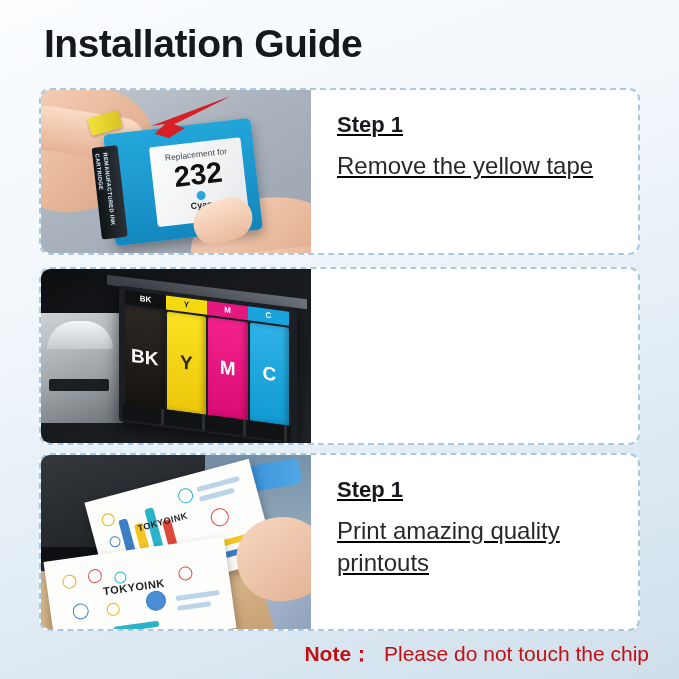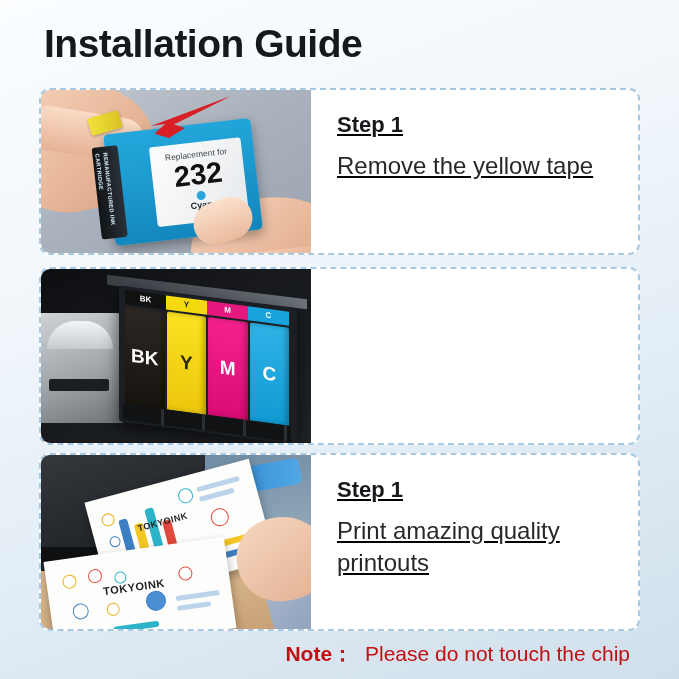--- a/index.html
+++ b/index.html
@@ -33,21 +33,21 @@
 
   .card-photo { width:270px; height:100%; position:relative; overflow:hidden; }
   .card-text  { flex:1; padding:22px 0 0 26px;text-decoration:underline; }
 
   .step-heading { font-size:22px; font-weight:bold; color:#17181c; margin-bottom:12px; }
   .step-desc    { font-size:24px; color:#26282c; line-height:1.33; }
 
   
   #note-bar {
     position:absolute; left:0; right:0; top:640px;
-    text-align:right; padding-right:49px;
+    text-align:right; padding-right:30px;
     font-size:21px; color:#c20f12;
   }
   #note-label { font-weight:bold; }
   #note-text  { margin-left:6px; }
 
   
   #photo-1 { background:linear-gradient(150deg,#c3c9d1 0%,#aab2bd 45%,#9aa3af 100%); }
   .skin { background:linear-gradient(145deg,#f6d4bd 0%,#e8b89b 55%,#d6a183 100%); position:absolute; }
   #p1-hand-left  { left:-36px; top:-6px; width:150px; height:126px; border-radius:50% 56% 48% 46%; transform:rotate(-12deg); }
   #p1-thumb-left { left:-16px; top:22px; width:120px; height:44px; border-radius:24px; transform:rotate(9deg);

